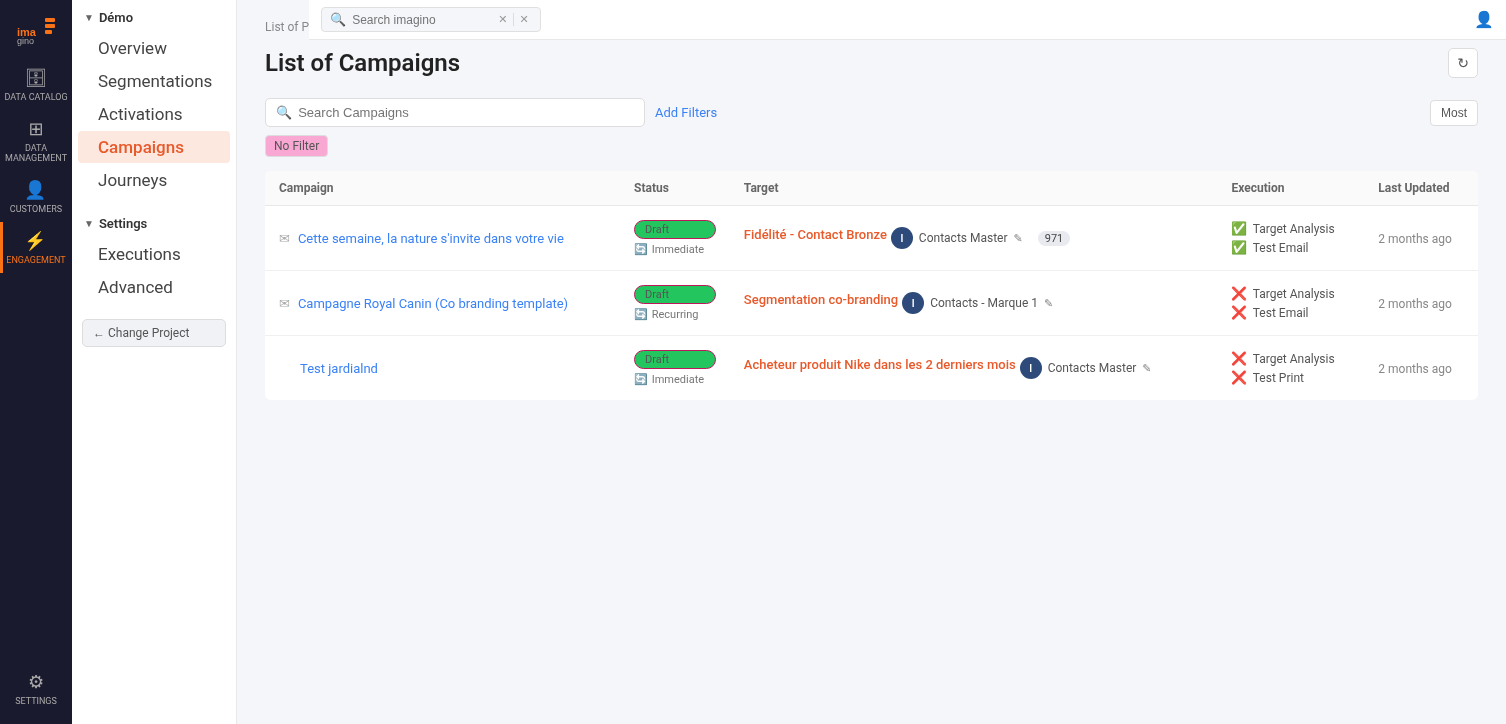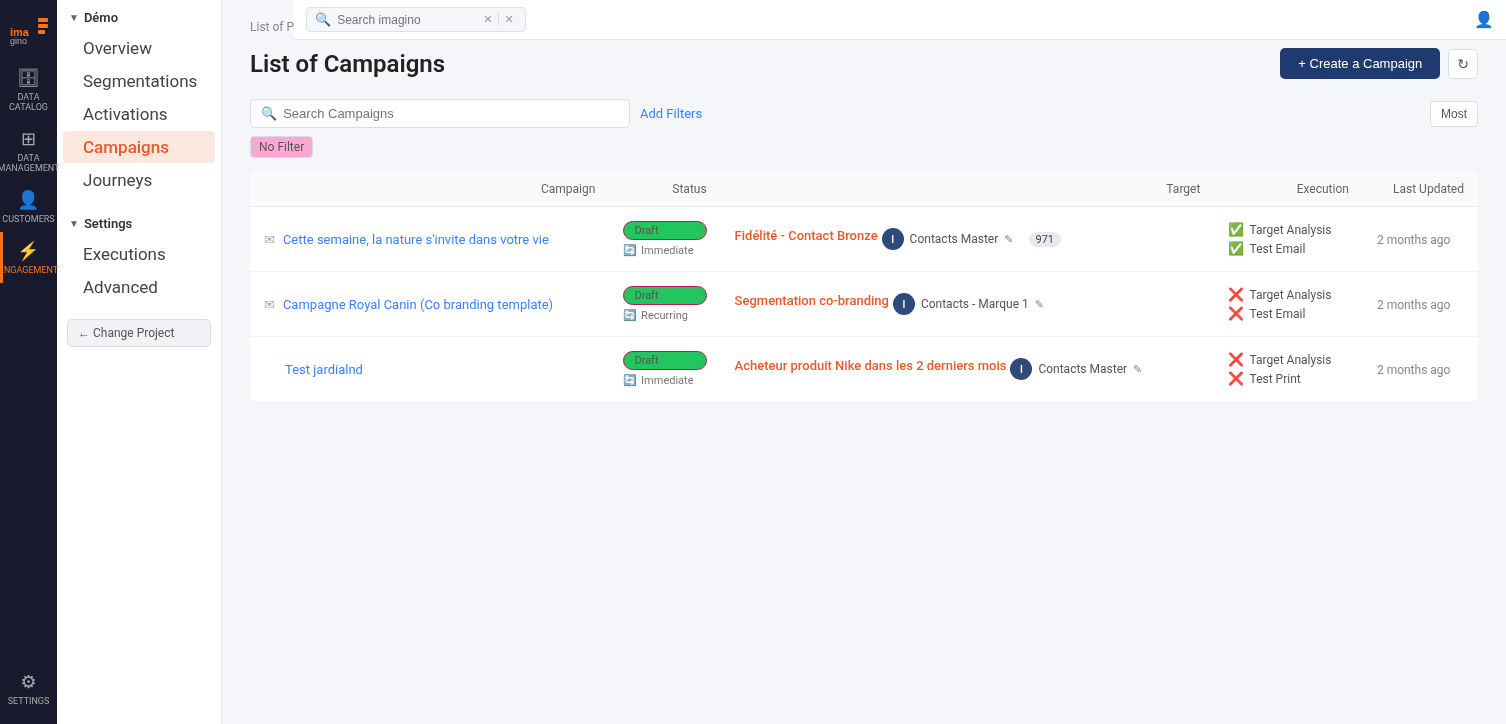--- a/index.html
+++ b/index.html
@@ -1,20 +1,20 @@
 <!DOCTYPE html>
 <html><head>
   <meta charset="utf-8">
   <style>
     * { box-sizing: border-box; margin: 0; padding: 0; }
     body { font-family: -apple-system, BlinkMacSystemFont, 'Segoe UI', Roboto, sans-serif; font-size: 13px; background: #f5f6fa; display: flex; height: 724px; overflow: hidden; }
 
     
     .icon-bar {
-      width: 57px;
+      width: 72px;
       background: #1a1a2e;
       display: flex;
       flex-direction: column;
       align-items: center;
       padding: 10px 0;
       flex-shrink: 0;
       z-index: 10;
     }
     .icon-bar-item {
       display: flex;
@@ -229,24 +229,24 @@
 
     
     .campaign-table {
       width: 100%;
       border-collapse: collapse;
       background: #fff;
       border-radius: 6px;
       overflow: hidden;
     }
     .campaign-table th {
-      text-align: right;
+      text-align: left;
       padding: 10px 14px;
       font-size: 12px;
-      font-weight: 400;
+      font-weight: 700;
       color: #666;
       border-bottom: 1px solid #e8e8e8;
       background: #fafafa;
     }
     .campaign-table td {
       padding: 14px 14px;
       border-bottom: 1px solid #f0f0f0;
       vertical-align: middle;
     }
     .campaign-table tr:last-child td { border-bottom: none; }
@@ -437,23 +437,20 @@
       <span class="breadcrumb-sep">›</span>
       <span class="breadcrumb-link">Project: Démo</span>
       <span class="breadcrumb-sep">›</span>
       <span class="breadcrumb-active">List of Campaigns</span>
     </div>
 
     
     <div class="page-title-row">
       <h1 class="page-title">List of Campaigns</h1>
       <div class="title-actions">
-        <button class="btn-create">
-          <span>+ Create a Campaign</span>
-        </button>
         <button class="btn-refresh">
           <span>↻</span>
         </button>
       </div>
     </div>
 
     
     <div class="filter-row">
       <div class="search-campaigns">
         <span style="color:#aaa; font-size:13px;">🔍</span>

